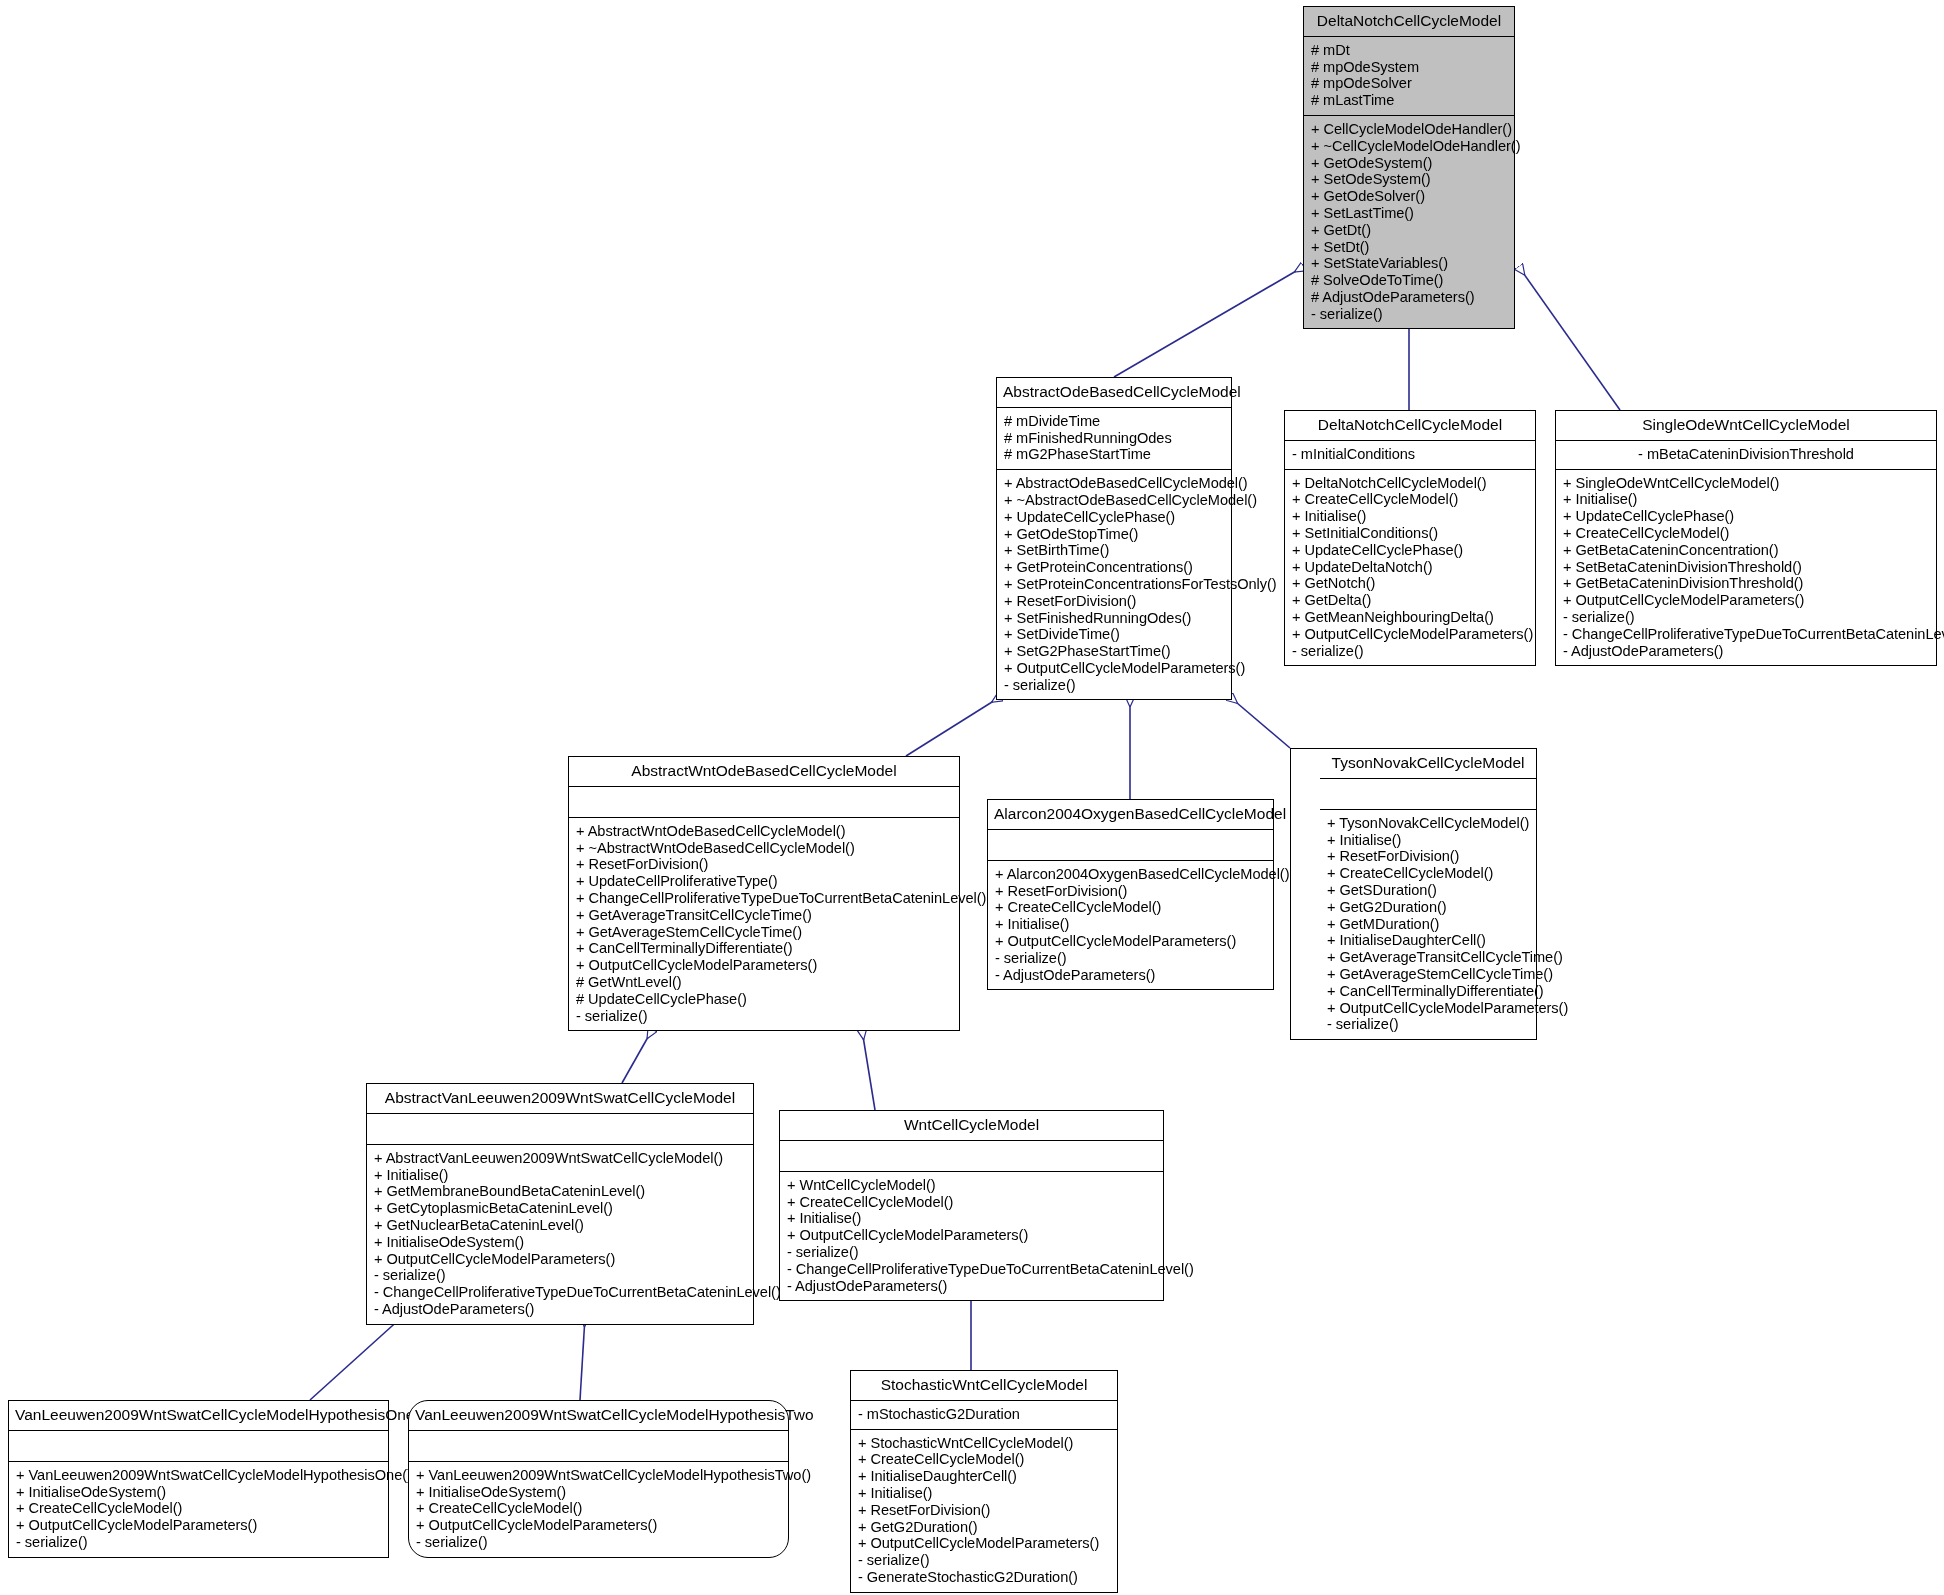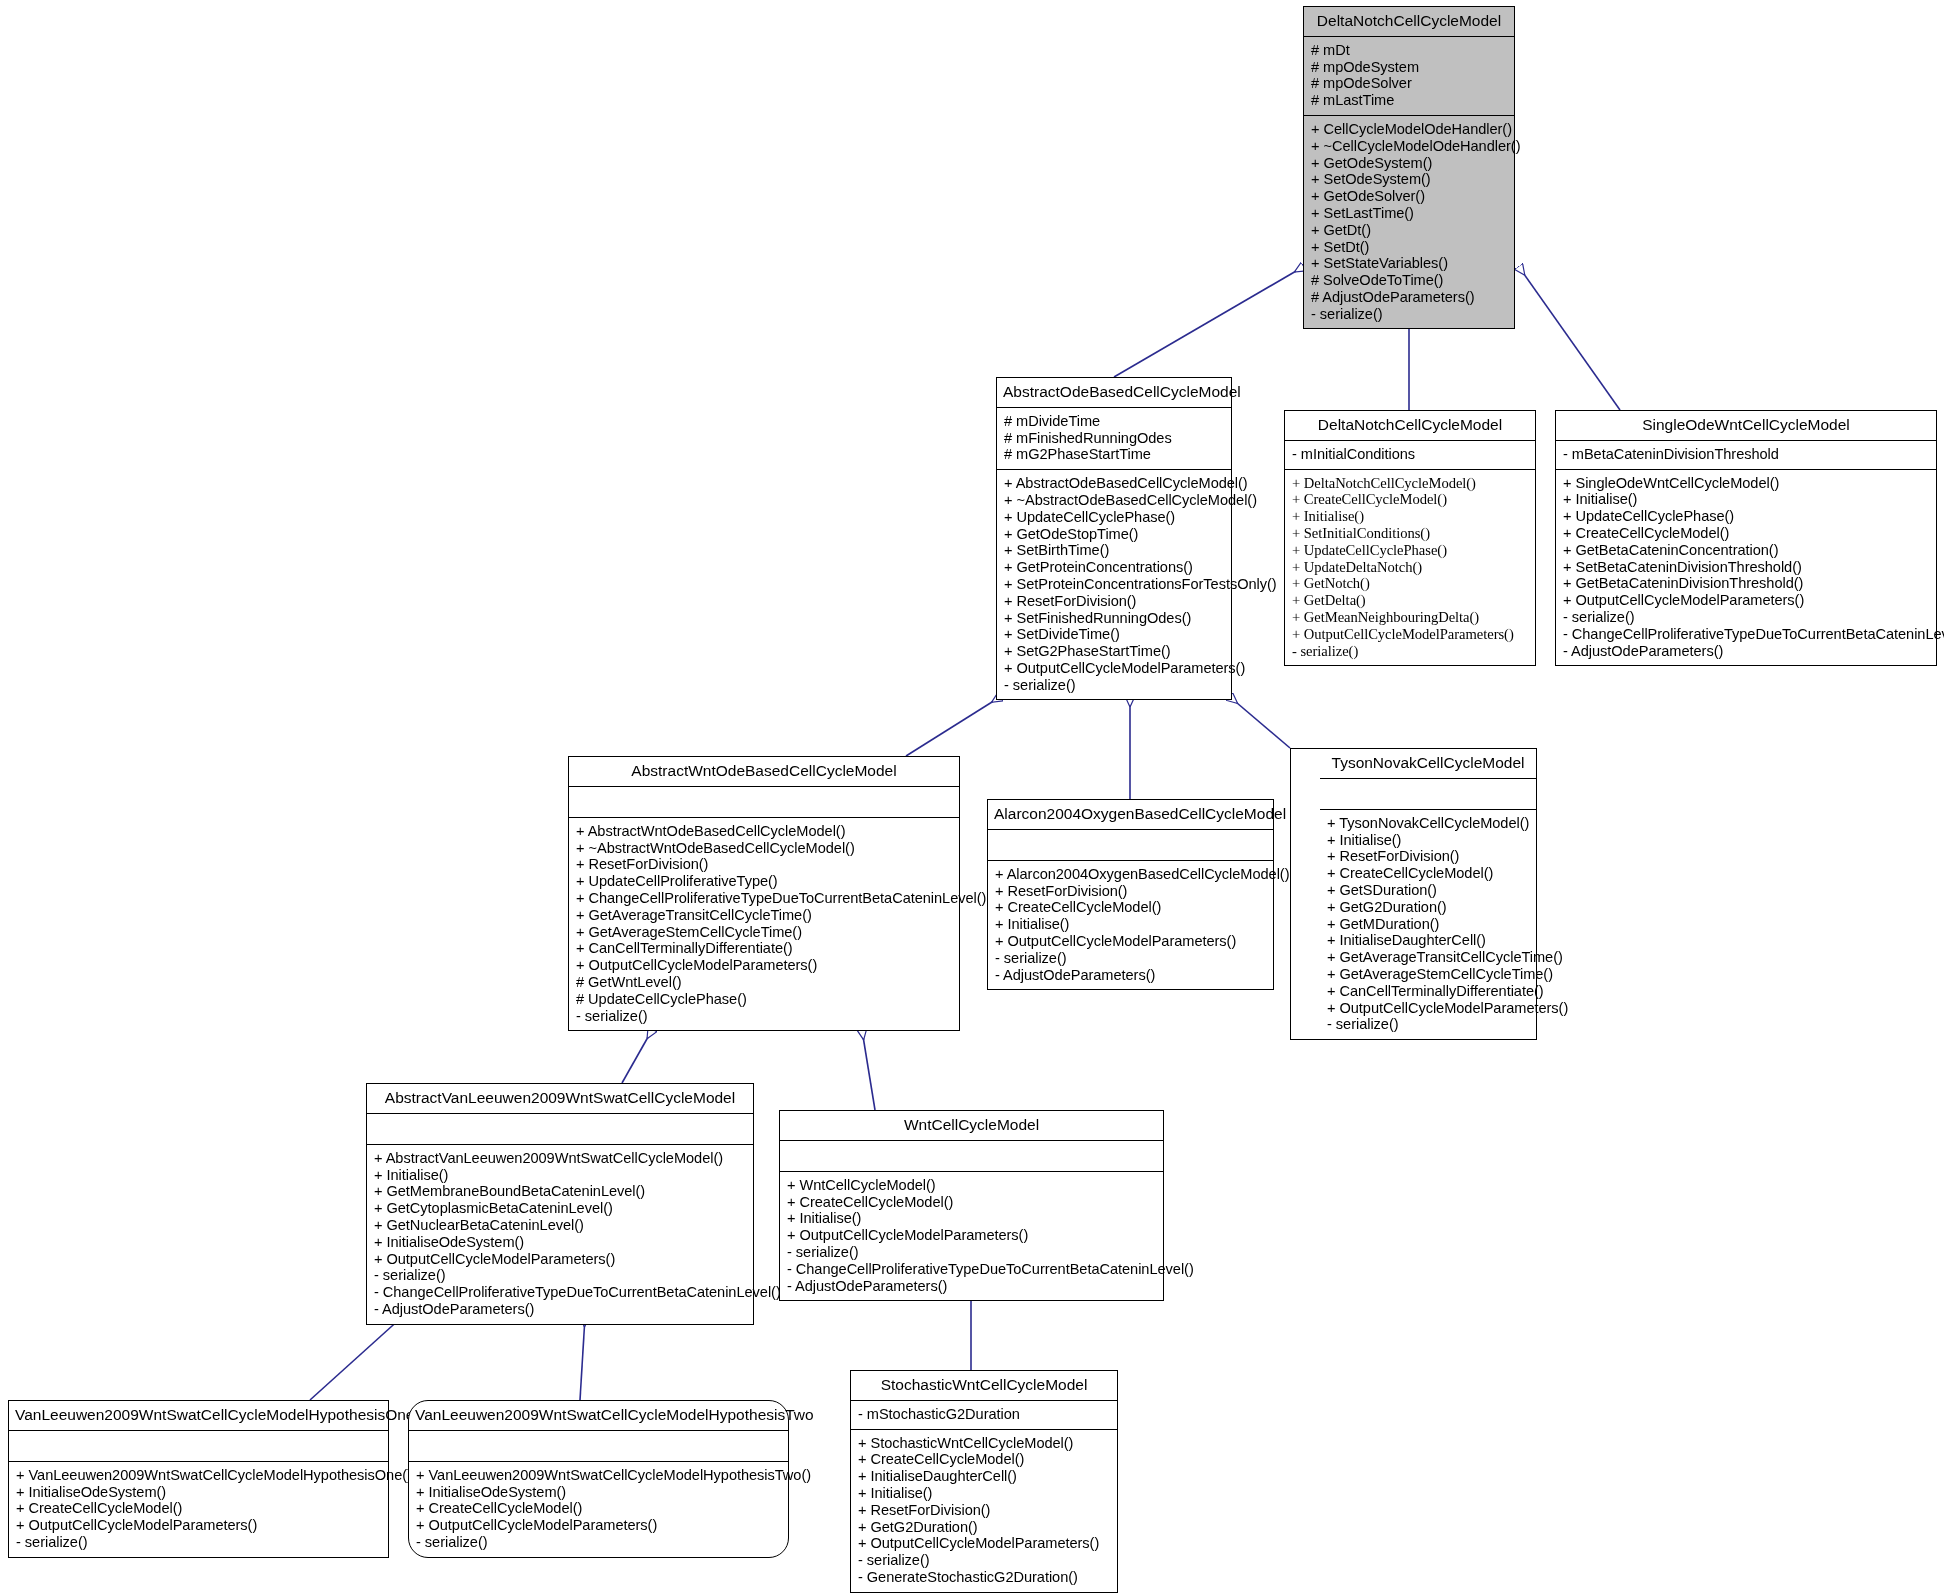--- a/index.html
+++ b/index.html
@@ -130,37 +130,37 @@
         <div class="member">+ SetG2PhaseStartTime()</div>
         <div class="member">+ OutputCellCycleModelParameters()</div>
         <div class="member">- serialize()</div>
       </div>
     </div>
     <div class="uml-class" style="left: 1284px; top: 410px; width: 252px; border-color: rgb(0, 0, 0);">
       <div class="cls-title">DeltaNotchCellCycleModel</div>
       <div class="cls-attrs cls-sep" style="border-top-color: rgb(0, 0, 0);">
         <div class="member">- mInitialConditions</div>
       </div>
-      <div class="cls-ops cls-sep" style="border-top-color: rgb(0, 0, 0); font-family: Liberation Serif, serif;">
+      <div class="cls-ops cls-sep" style="border-top-color: rgb(0, 0, 0);">
         <div class="member">+ DeltaNotchCellCycleModel()</div>
         <div class="member">+ CreateCellCycleModel()</div>
         <div class="member">+ Initialise()</div>
         <div class="member">+ SetInitialConditions()</div>
         <div class="member">+ UpdateCellCyclePhase()</div>
         <div class="member">+ UpdateDeltaNotch()</div>
         <div class="member">+ GetNotch()</div>
         <div class="member">+ GetDelta()</div>
         <div class="member">+ GetMeanNeighbouringDelta()</div>
         <div class="member">+ OutputCellCycleModelParameters()</div>
         <div class="member">- serialize()</div>
       </div>
     </div>
     <div class="uml-class" style="left: 1555px; top: 410px; width: 382px; border-color: rgb(0, 0, 0);">
       <div class="cls-title">SingleOdeWntCellCycleModel</div>
-      <div class="cls-attrs cls-sep" style="border-top-color: rgb(0, 0, 0);">
+      <div class="cls-attrs cls-sep" style="border-top-color: rgb(0, 0, 0); text-align: center;">
         <div class="member">- mBetaCateninDivisionThreshold</div>
       </div>
       <div class="cls-ops cls-sep" style="border-top-color: rgb(0, 0, 0);">
         <div class="member">+ SingleOdeWntCellCycleModel()</div>
         <div class="member">+ Initialise()</div>
         <div class="member">+ UpdateCellCyclePhase()</div>
         <div class="member">+ CreateCellCycleModel()</div>
         <div class="member">+ GetBetaCateninConcentration()</div>
         <div class="member">+ SetBetaCateninDivisionThreshold()</div>
         <div class="member">+ GetBetaCateninDivisionThreshold()</div>

